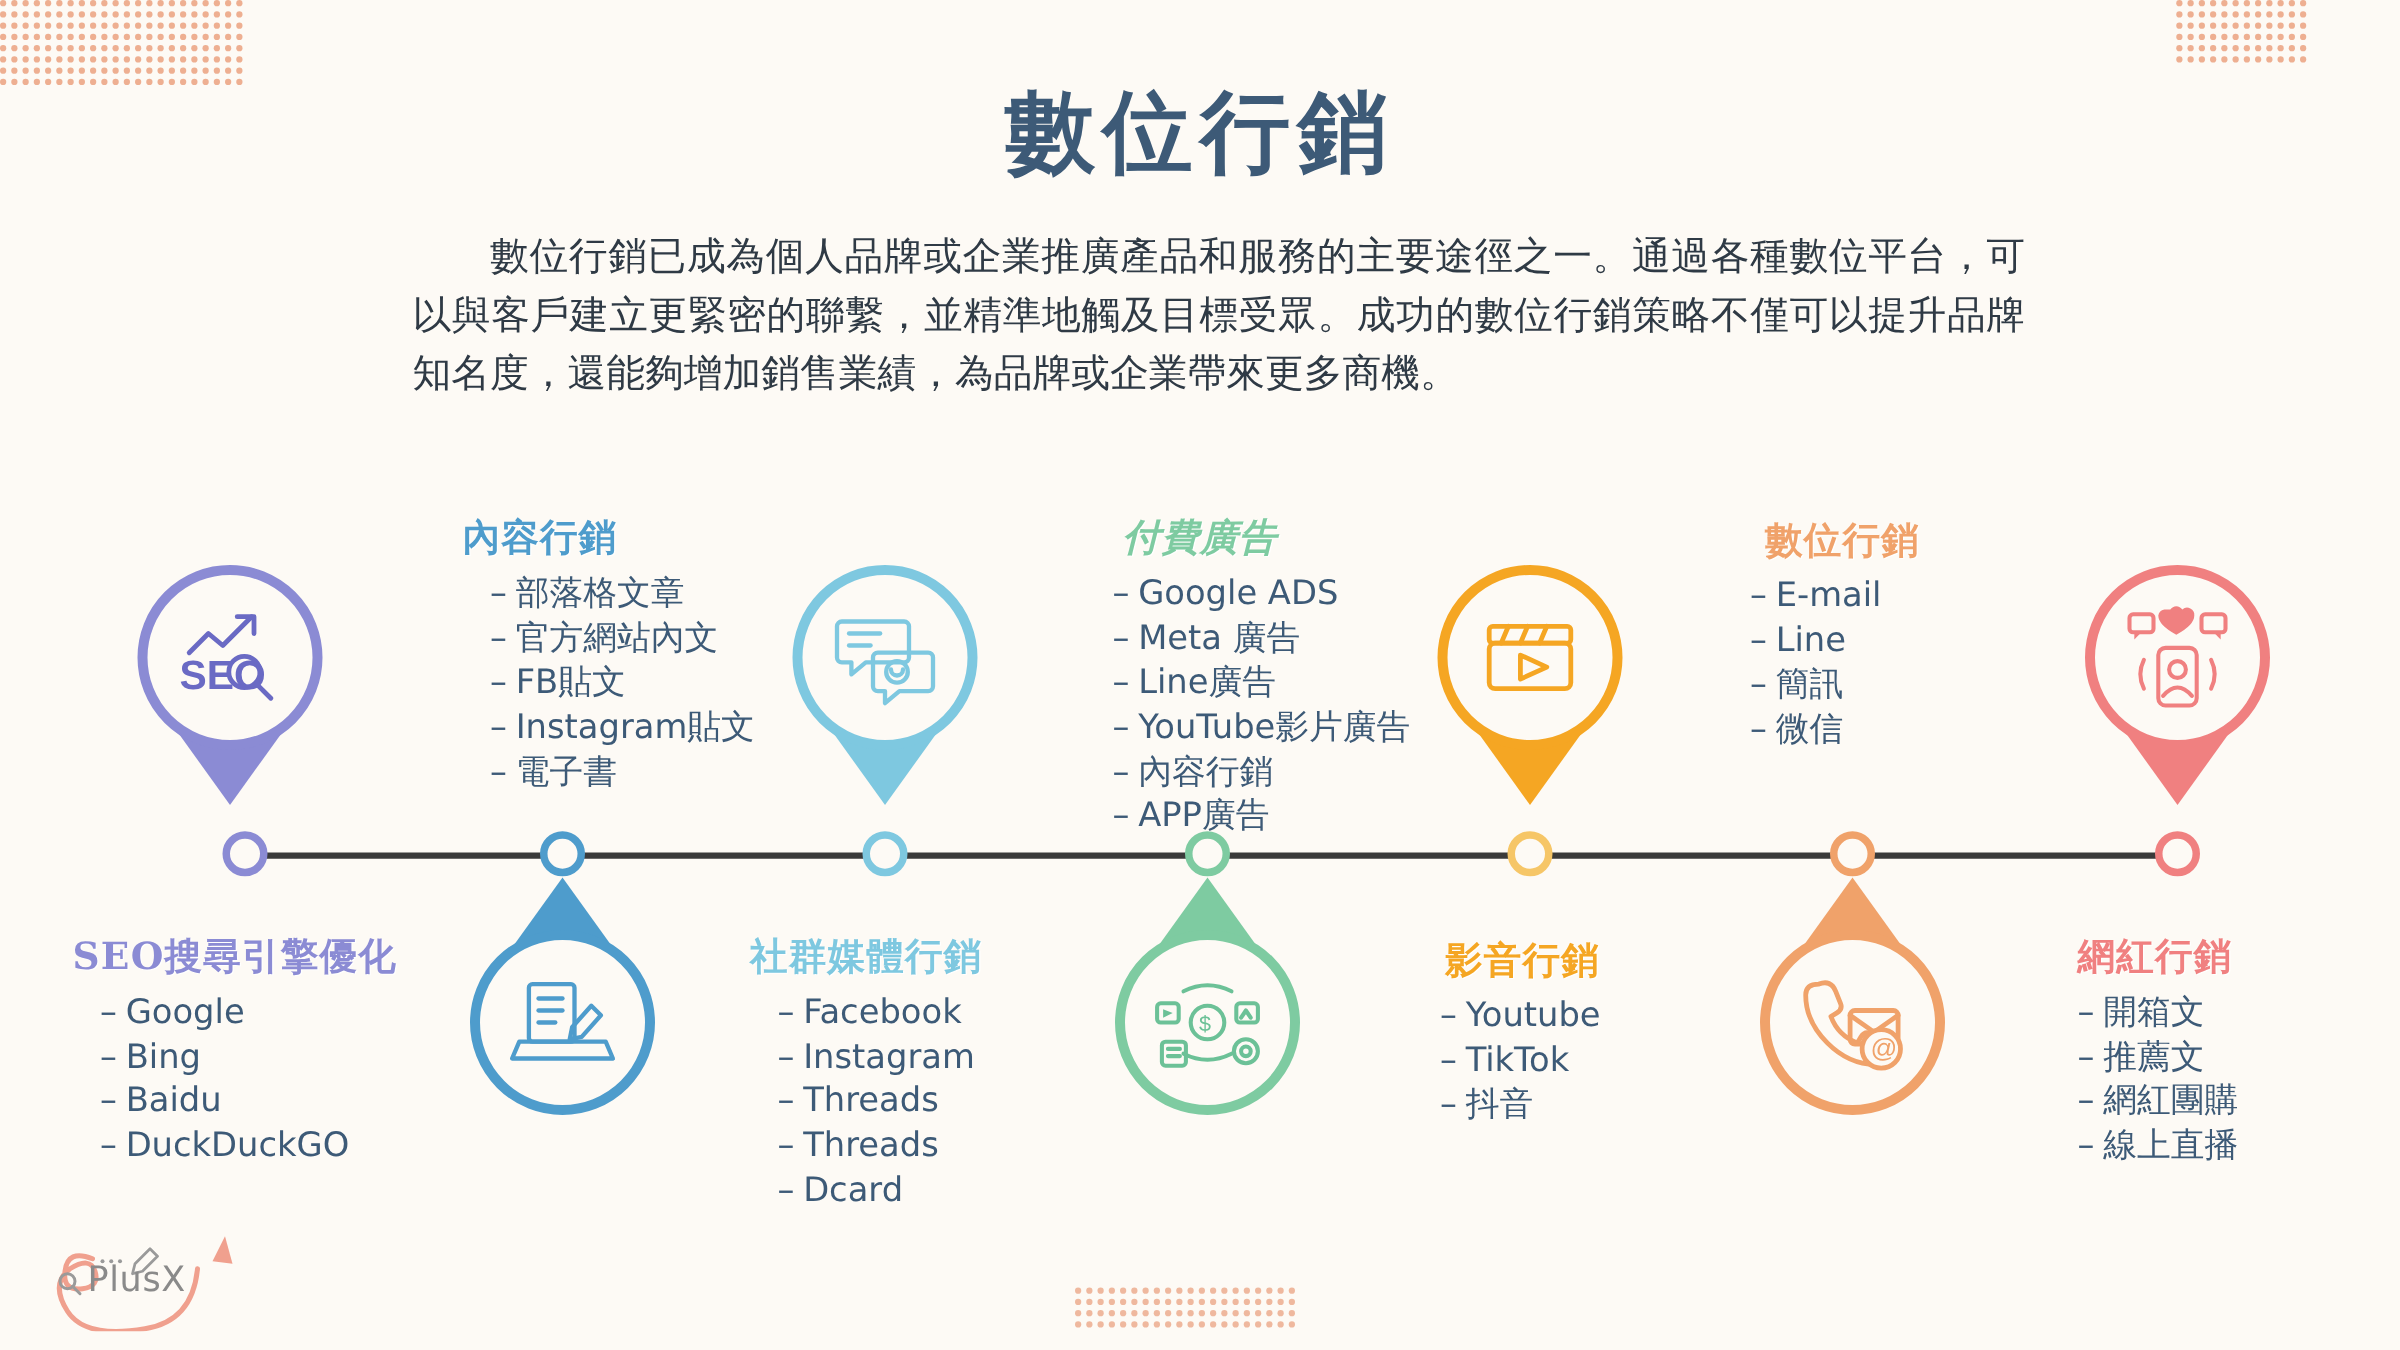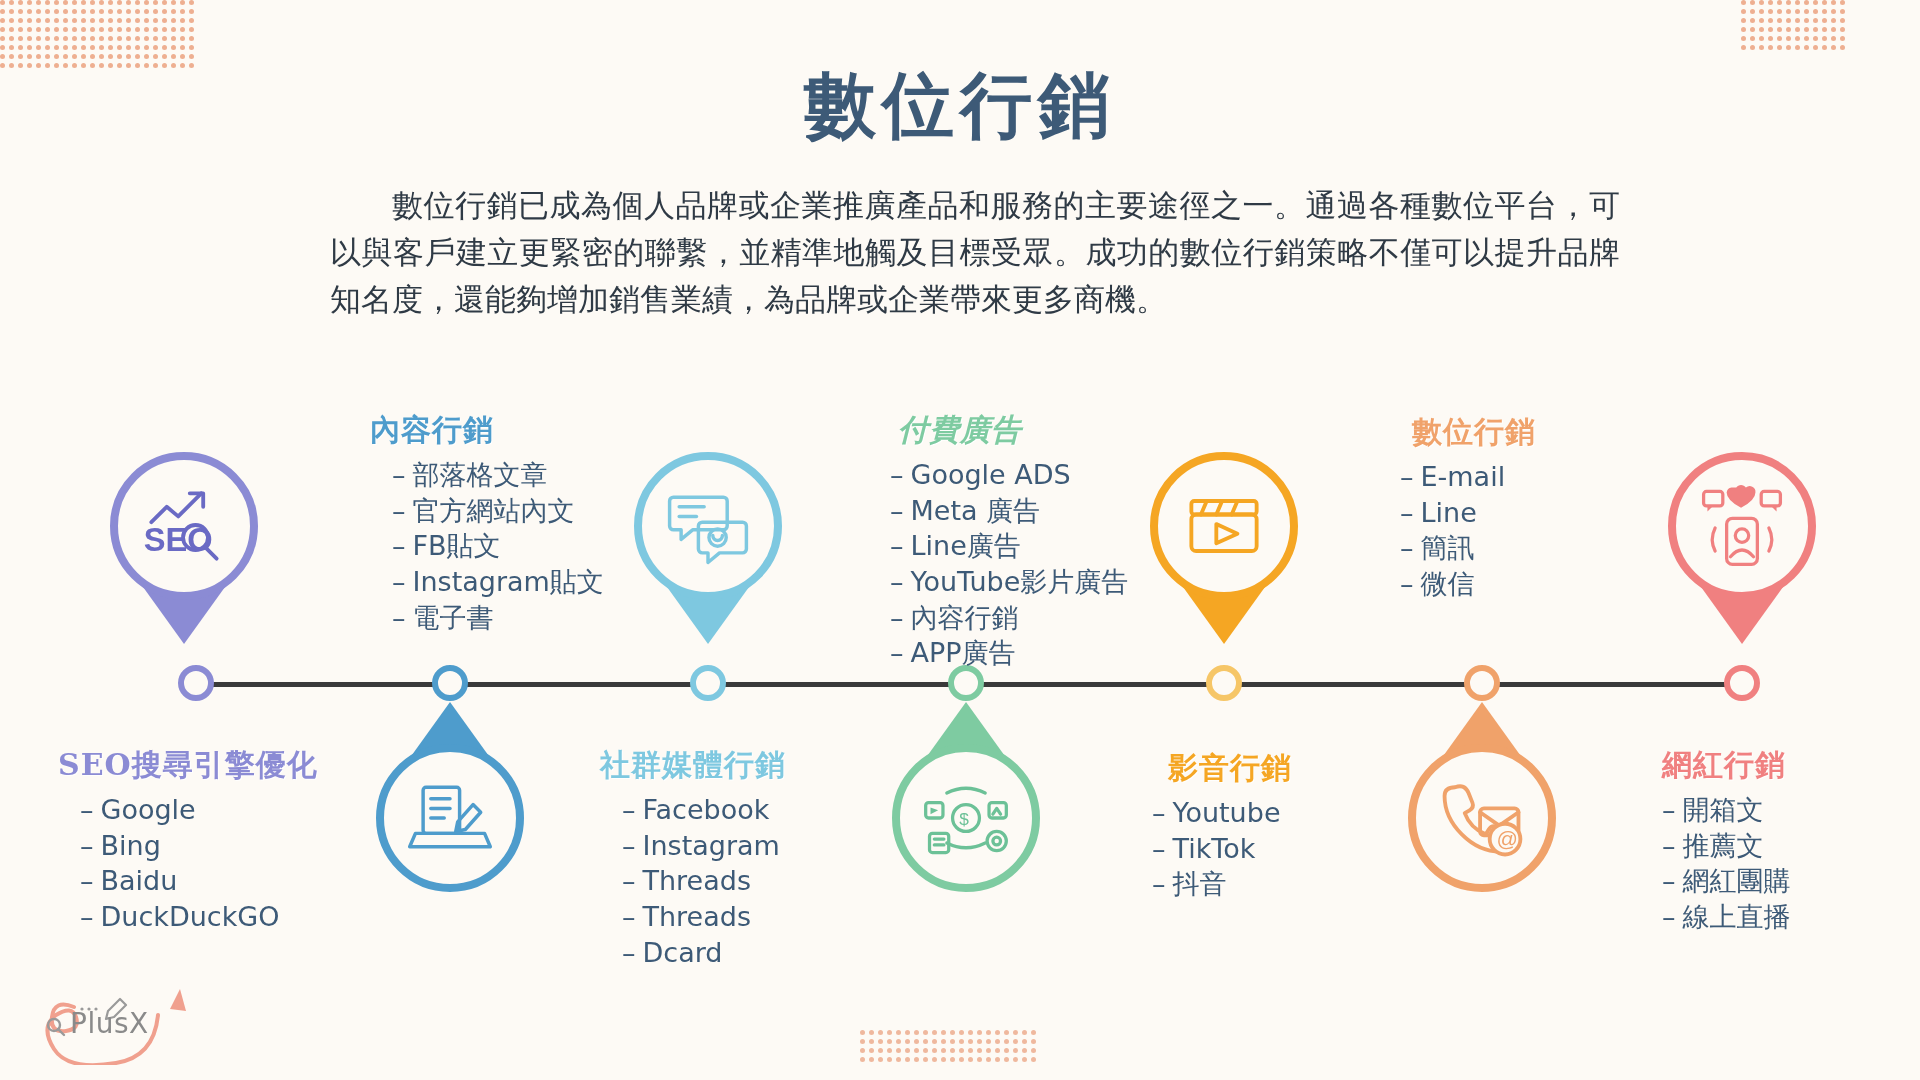--- a/index.html
+++ b/index.html
@@ -602,21 +602,21 @@
       <li><span class="dash">–</span><span>Google  ADS</span></li>
       <li><span class="dash">–</span><span>Meta 廣告</span></li>
       <li><span class="dash">–</span><span>Line廣告</span></li>
       <li><span class="dash">–</span><span>YouTube影片廣告</span></li>
       <li><span class="dash">–</span><span>內容行銷</span></li>
       <li><span class="dash">–</span><span>APP廣告</span></li>
     </ul>
   </div>
 
   <div class="block indent" style="left:1130px;top:748px;">
-    <div class="heading" style="color:#f5a623;margin-left:38px;">影音行銷</div>
+    <div class="heading" style="color:#f5a623;margin-left:26px;">影音行銷</div>
     <ul>
       <li><span class="dash">–</span><span>Youtube</span></li>
       <li><span class="dash">–</span><span>TikTok</span></li>
       <li><span class="dash">–</span><span>抖音</span></li>
     </ul>
   </div>
 
   <div class="block" style="left:1400px;top:412px;">
     <div class="heading" style="color:#f0a26a;margin-left:12px;">數位行銷</div>
     <ul>

